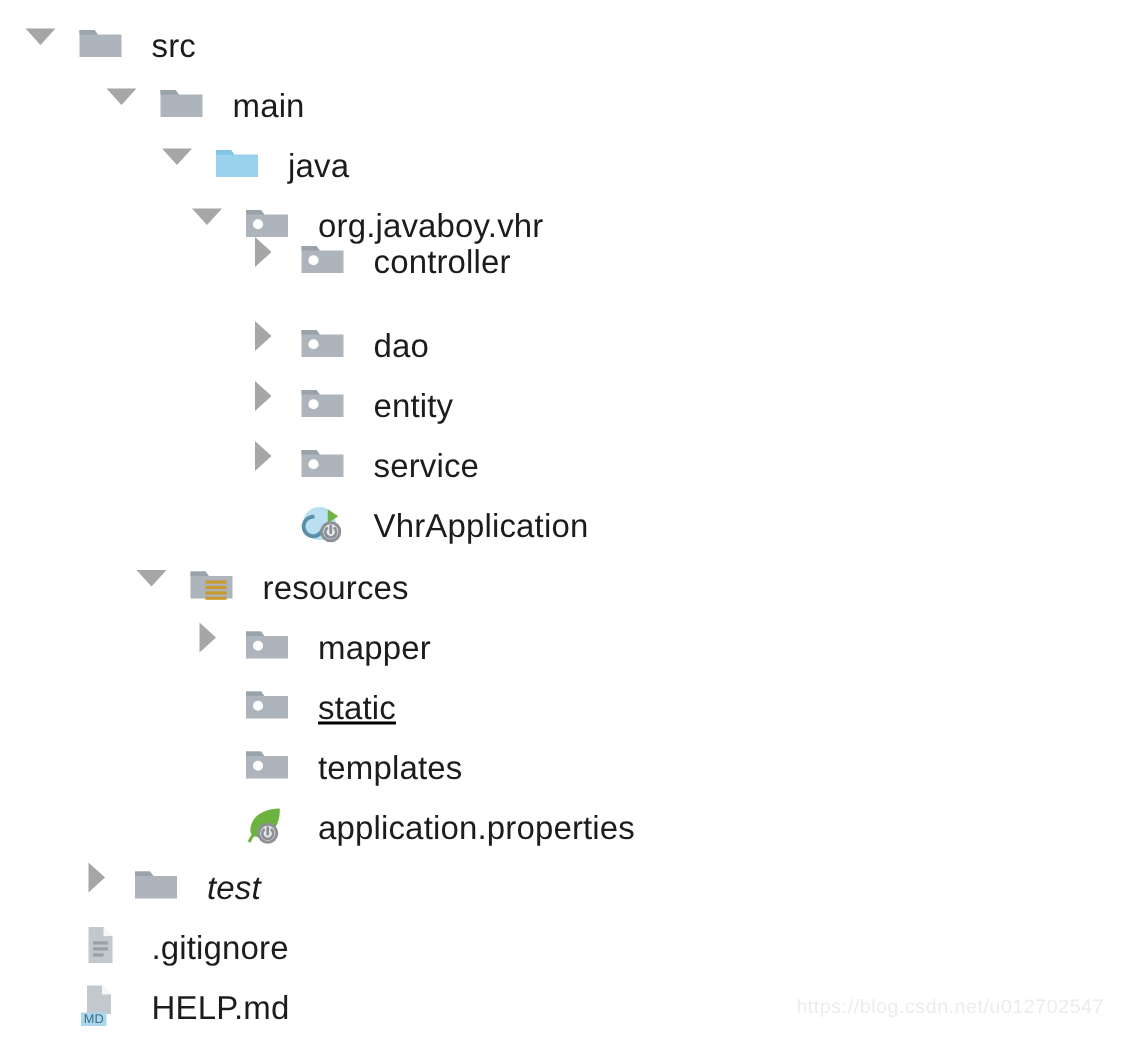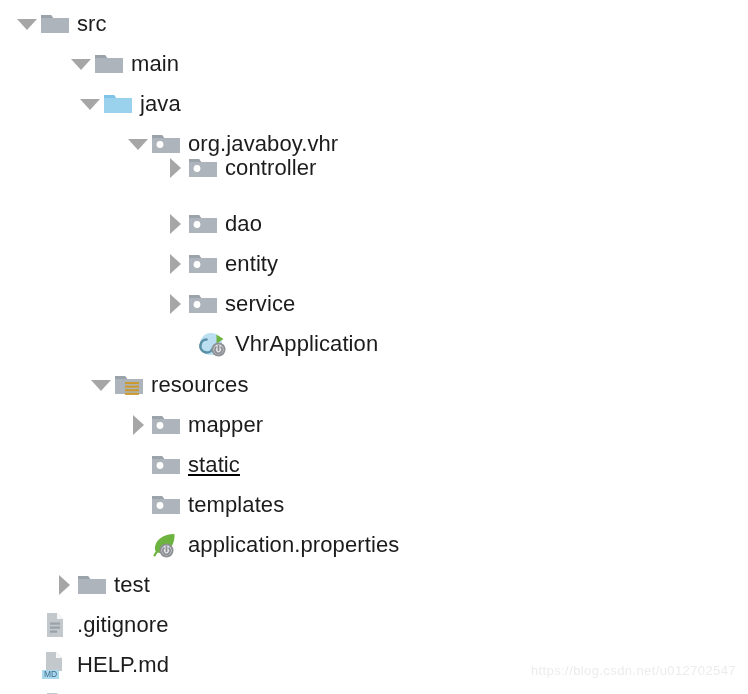--- a/index.html
+++ b/index.html
@@ -14,22 +14,23 @@
     position: relative;
     width: 748px;
     height: 694px;
     background: #ffffff;
   }
   .tree-row {
     position: absolute;
     left: 0;
     height: 40px;
     display: flex;
-    align-items: center;
+    align-items: flex-end;
     white-space: nowrap;
+    gap: 12px;
   }
   .twisty {
     width: 26px;
     height: 40px;
     flex: 0 0 26px;
     display: flex;
     align-items: center;
     justify-content: center;
   }
   .twisty.empty { }
@@ -100,21 +101,21 @@
         <span class="tri-down"></span>
       </span>
       <span class="icon-wrap">
         <svg width="30" height="30" viewBox="0 0 30 30" xmlns="http://www.w3.org/2000/svg">
           <path d="M1 6 h10 l2.2 3 H29 v15 H1 Z" fill="#adb4bb"></path>
           <path d="M1 6 h10 l2.2 3 H1 Z" fill="#9aa2aa"></path>
         </svg>
       </span>
       <span class="row-label">main</span>
     </div>
-    <div class="tree-row" style="top: 84px; left: 77px;">
+    <div class="tree-row" style="top: 84px; left: 105px;">
       <span class="twisty">
         <span class="tri-down"></span>
       </span>
       <span class="icon-wrap">
         <svg width="30" height="30" viewBox="0 0 30 30" xmlns="http://www.w3.org/2000/svg">
           <path d="M1 6 h10 l2.2 3 H29 v15 H1 Z" fill="#9ad2ee"></path>
           <path d="M1 6 h10 l2.2 3 H1 Z" fill="#7fc4e6"></path>
         </svg>
       </span>
       <span class="row-label">java</span>
@@ -177,21 +178,21 @@
       </span>
       <span class="icon-wrap">
         <svg width="30" height="30" viewBox="0 0 30 30" xmlns="http://www.w3.org/2000/svg">
           <path d="M1 6 h10 l2.2 3 H29 v15 H1 Z" fill="#adb4bb"></path>
           <path d="M1 6 h10 l2.2 3 H1 Z" fill="#9aa2aa"></path>
           <circle cx="9" cy="15.5" r="3.4" fill="#ffffff"></circle>
         </svg>
       </span>
       <span class="row-label">service</span>
     </div>
-    <div class="tree-row" style="top: 324px; left: 172px;">
+    <div class="tree-row" style="top: 324px; left: 162px;">
       <span class="twisty empty"></span>
       <span class="icon-wrap">
         <svg width="30" height="30" viewBox="0 0 30 30" xmlns="http://www.w3.org/2000/svg">
           <circle cx="13" cy="15" r="11" fill="#b9dff1"></circle>
           <path d="M8.5 10.5 a6.5 6.5 0 1 0 6.2 9.3" stroke="#5a8fa8" stroke-width="2.6" fill="none" stroke-linecap="round"></path>
           <path d="M18.5 5.5 l7 4.6 l-7 4.6 Z" fill="#6db33f"></path>
           <circle cx="20.5" cy="20.5" r="7" fill="#8d9196"></circle>
           <circle cx="20.5" cy="20.5" r="5" fill="#e9ebed"></circle>
           <path d="M20.5 16.8 v4.4" stroke="#8d9196" stroke-width="1.9" stroke-linecap="round"></path>
           <path d="M17.9 18.2 a3.6 3.6 0 1 0 5.2 0" stroke="#8d9196" stroke-width="1.9" fill="none" stroke-linecap="round"></path>
@@ -257,21 +258,21 @@
           <path d="M4 20 C3 11 11 4 23.5 4 C24 14 19 22.5 9.5 23 C7 23.2 5 22 4 20 Z" fill="#6db33f"></path>
           <path d="M3.5 25.5 C6 20 11 16 17 13.5" stroke="#6db33f" stroke-width="2.1" fill="none" stroke-linecap="round"></path>
           <circle cx="15.5" cy="20.5" r="7" fill="#8d9196"></circle>
           <circle cx="15.5" cy="20.5" r="5" fill="#e9ebed"></circle>
           <path d="M15.5 16.8 v4.4" stroke="#8d9196" stroke-width="1.9" stroke-linecap="round"></path>
           <path d="M12.9 18.2 a3.6 3.6 0 1 0 5.2 0" stroke="#8d9196" stroke-width="1.9" fill="none" stroke-linecap="round"></path>
         </svg>
       </span>
       <span class="row-label">application.properties</span>
     </div>
-    <div class="tree-row" style="top: 565px; left: 51px;">
+    <div class="tree-row" style="top: 565px; left: 51px; font-style: italic;">
       <span class="twisty">
         <span class="tri-right"></span>
       </span>
       <span class="icon-wrap">
         <svg width="30" height="30" viewBox="0 0 30 30" xmlns="http://www.w3.org/2000/svg">
           <path d="M1 6 h10 l2.2 3 H29 v15 H1 Z" fill="#adb4bb"></path>
           <path d="M1 6 h10 l2.2 3 H1 Z" fill="#9aa2aa"></path>
         </svg>
       </span>
       <span class="row-label">test</span>

